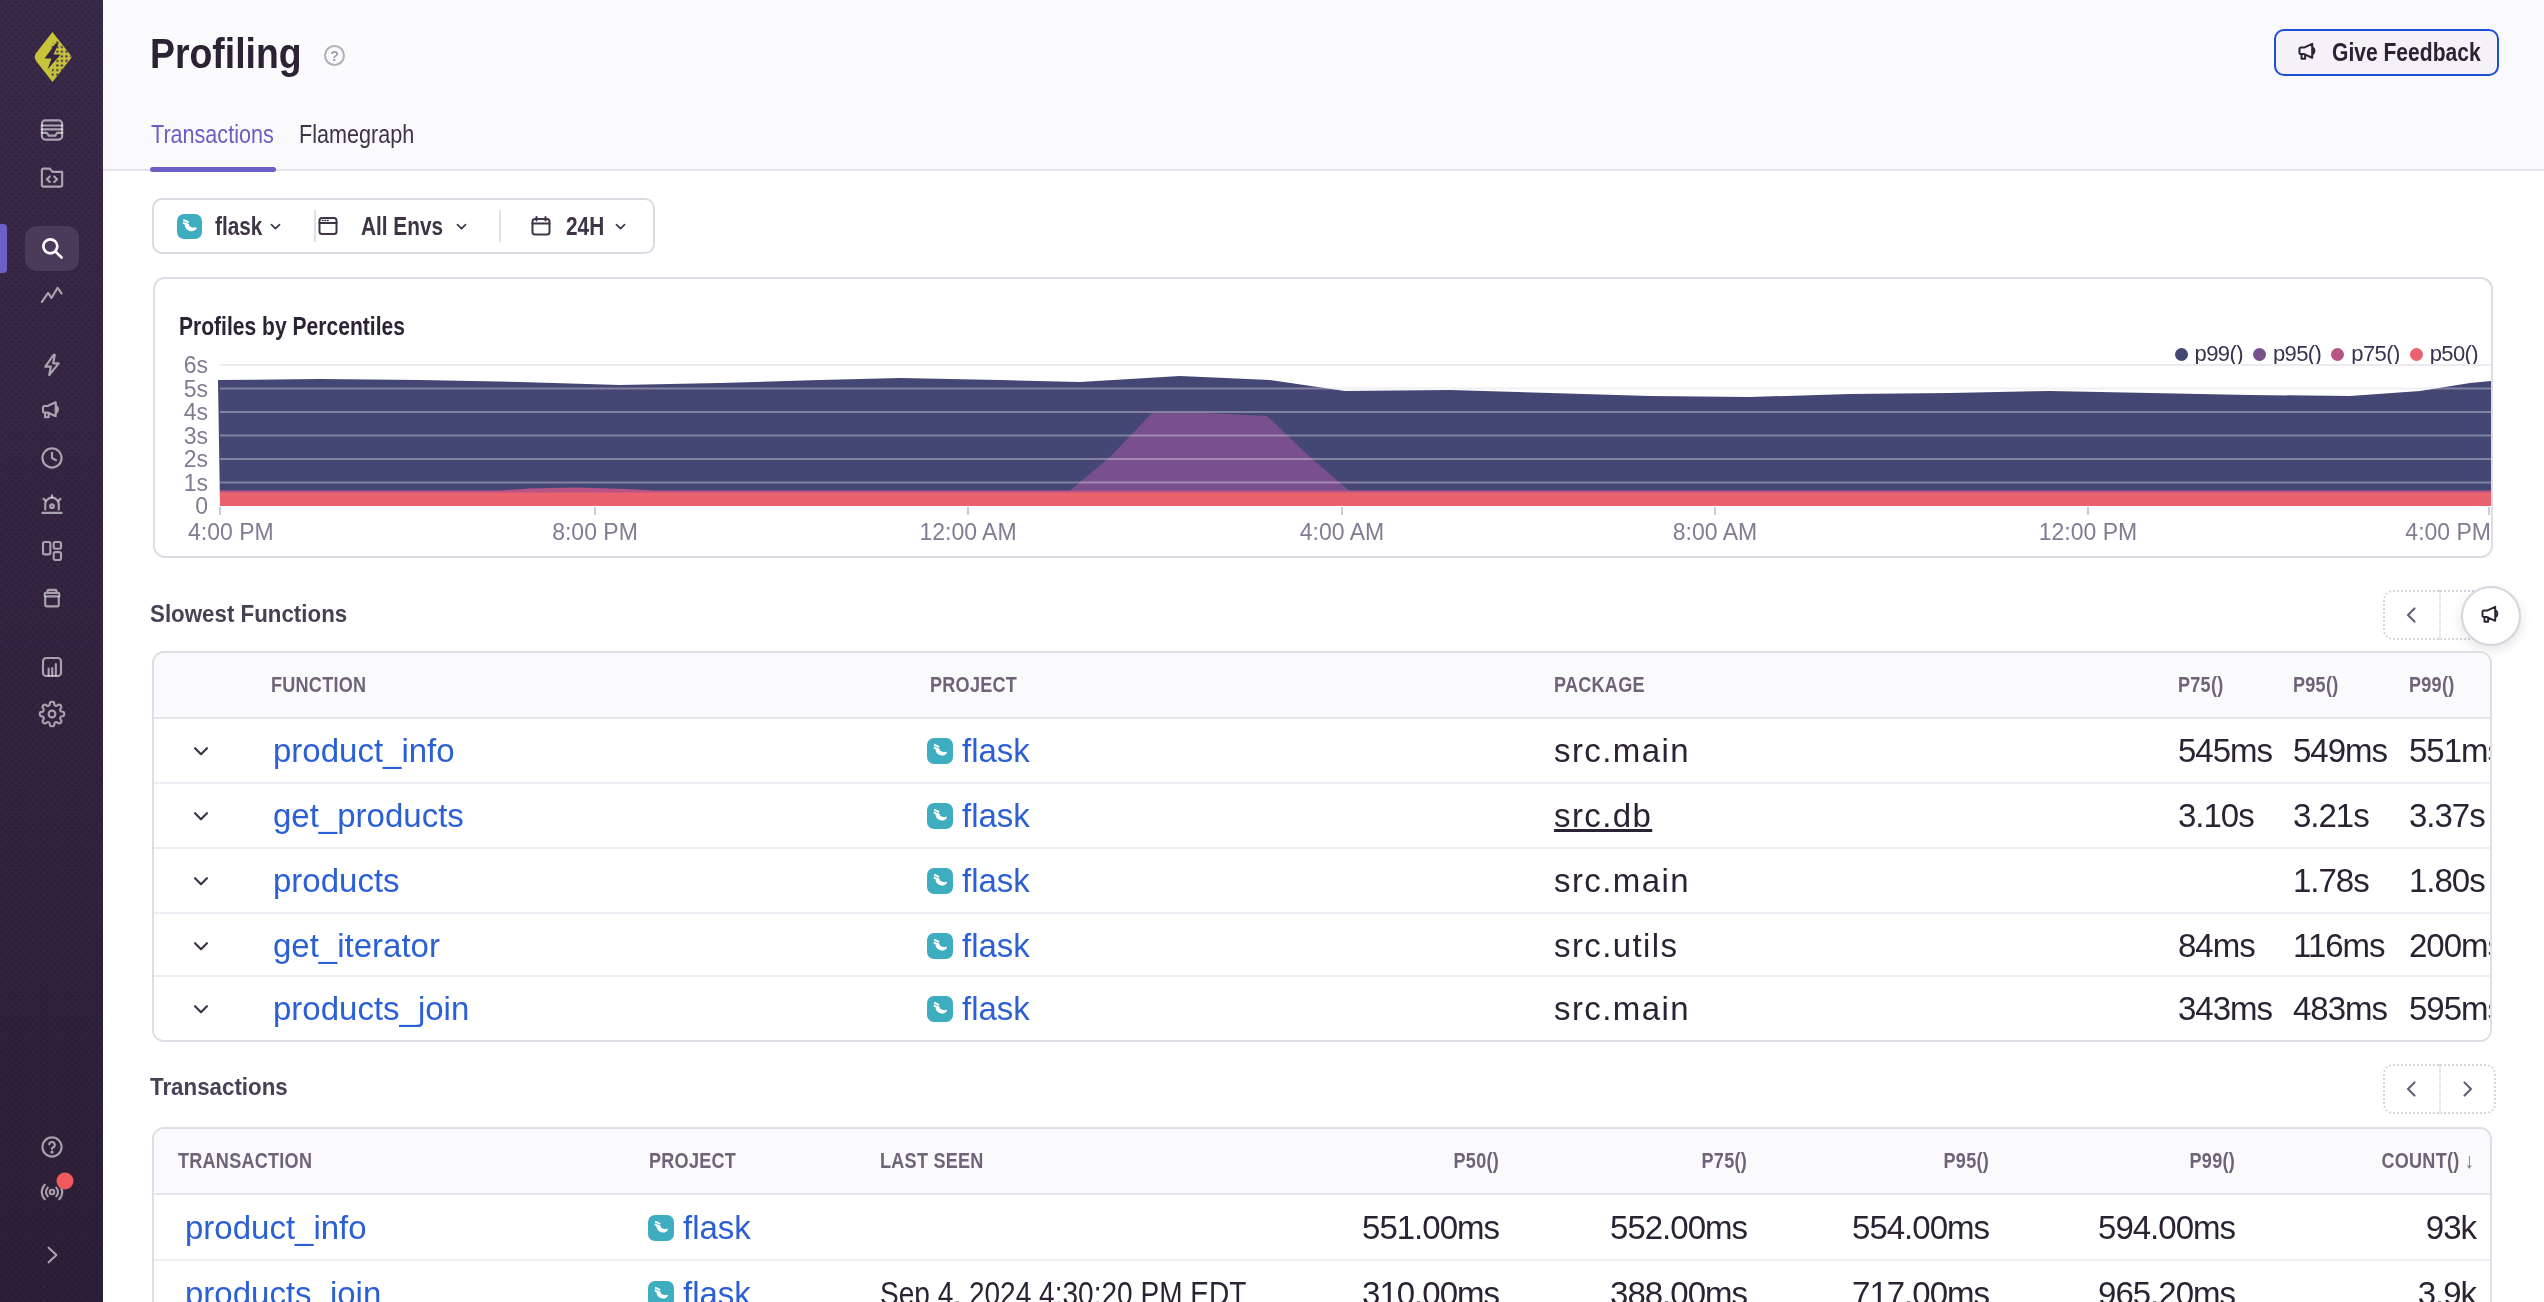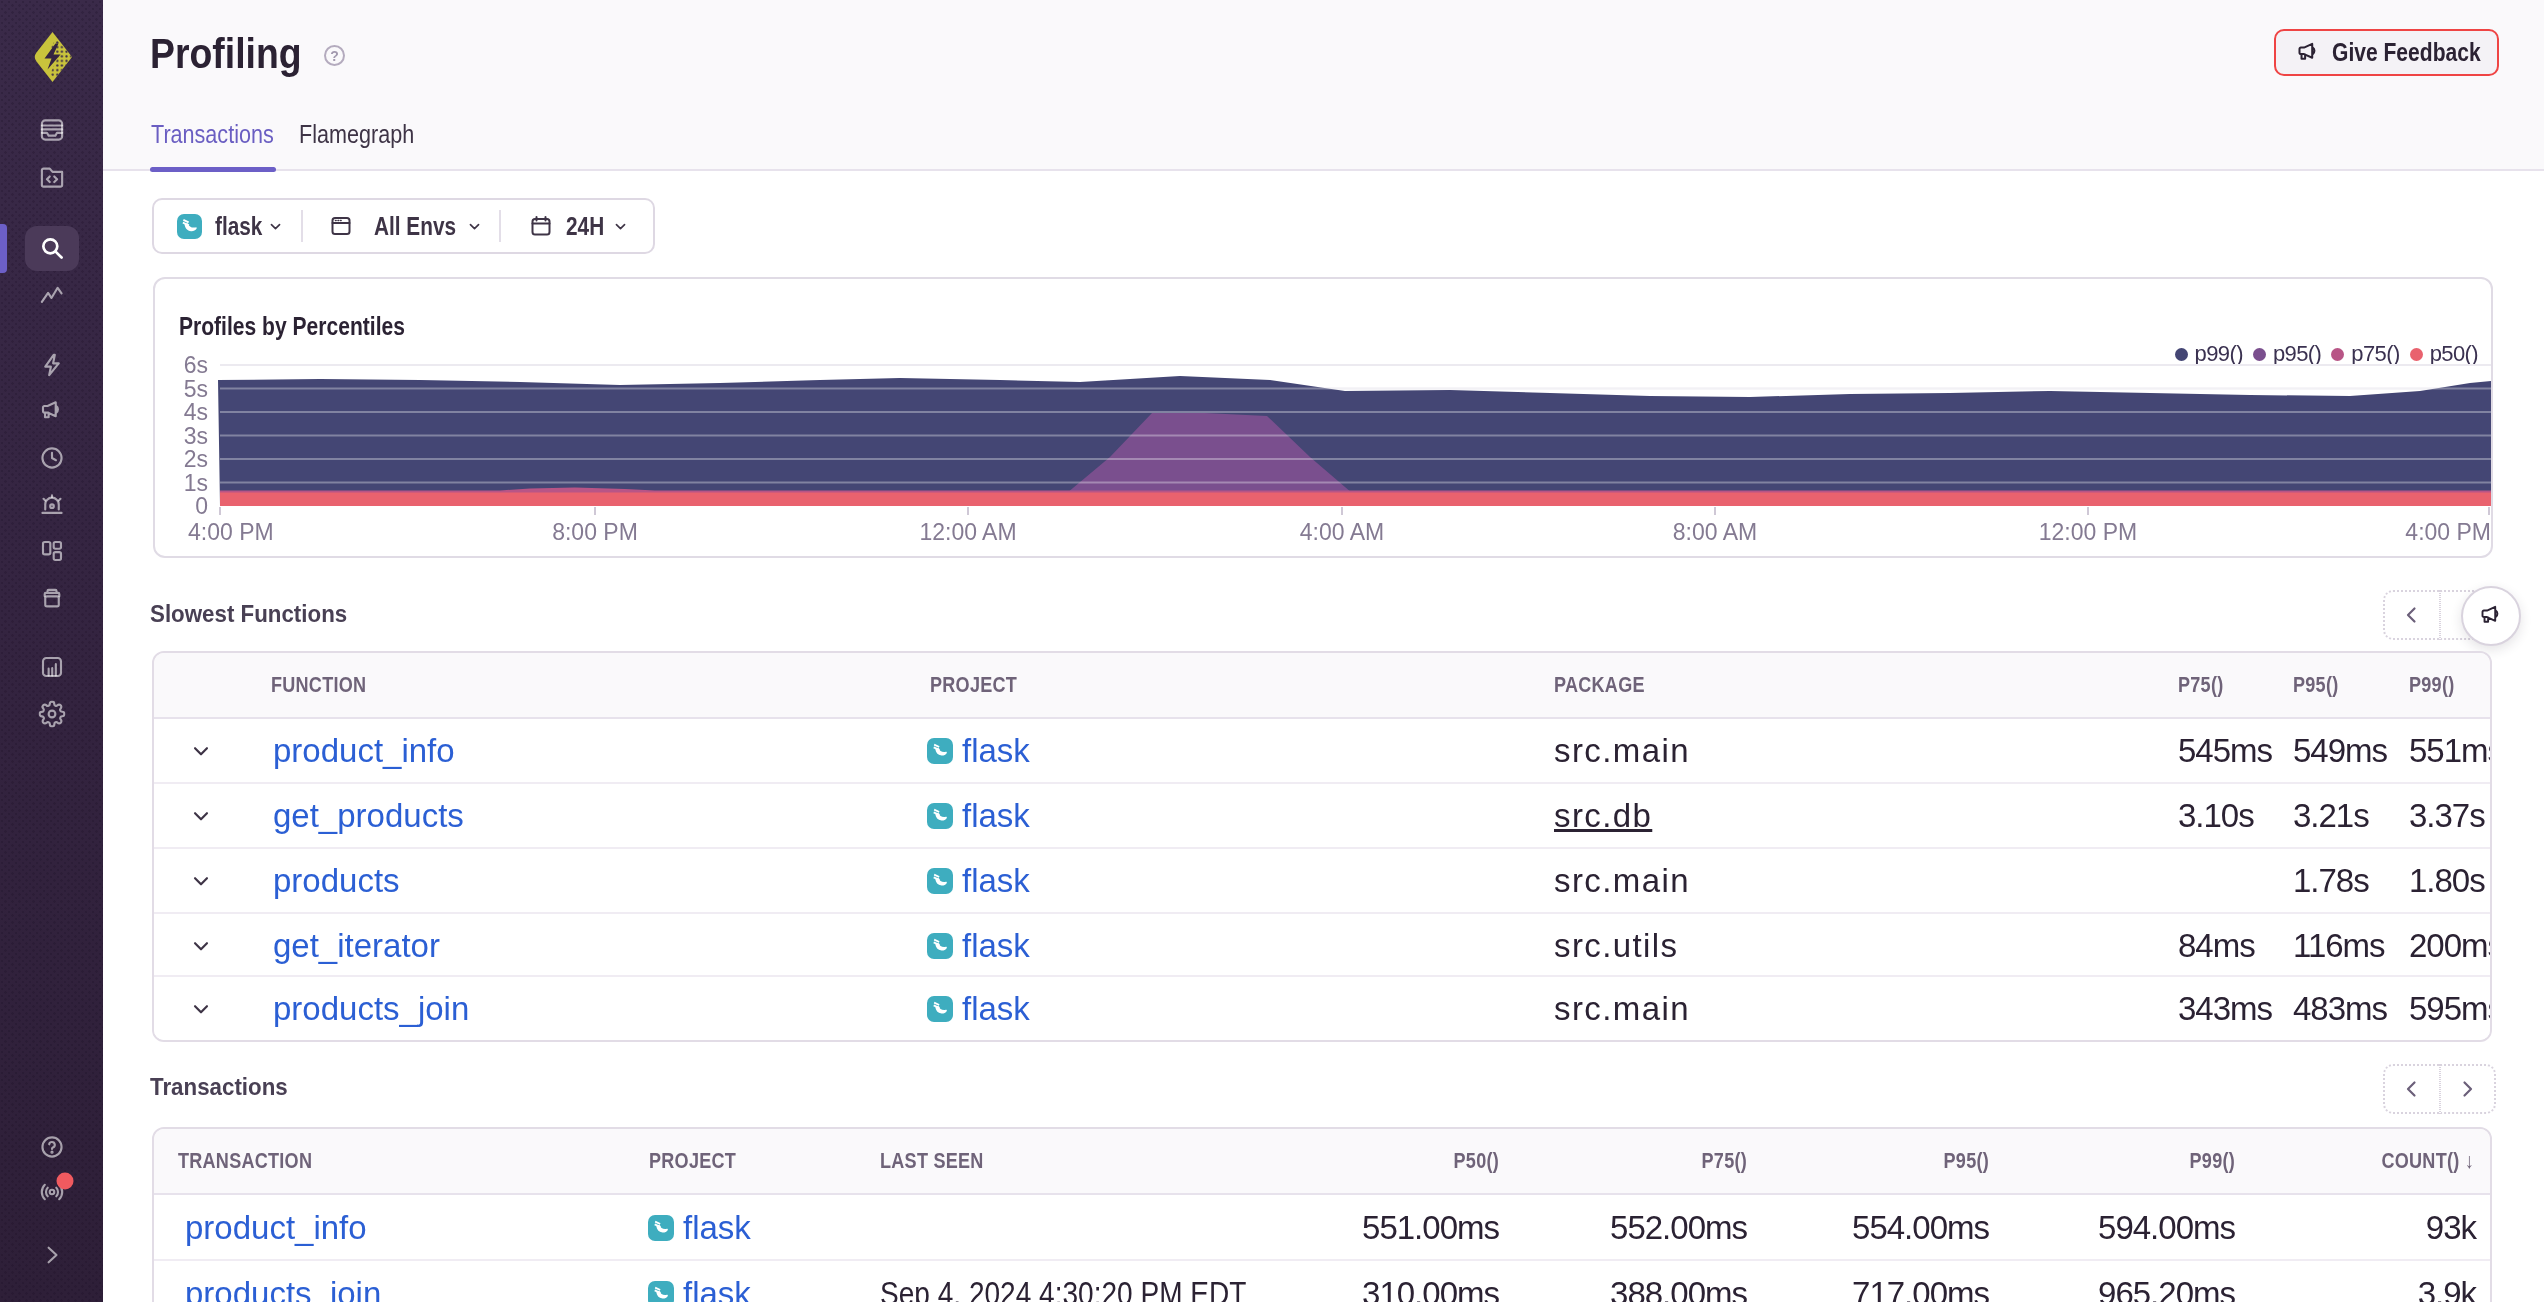--- a/index.html
+++ b/index.html
@@ -28,21 +28,21 @@
   background:#faf9fb; border-bottom:2px solid #e7e2ec; }
 #title { position:absolute; left:47px; top:30px; font-size:42px; font-weight:700;
   color:#2b2233; transform:scaleX(0.89); transform-origin:left; white-space:nowrap; }
 #qc { position:absolute; left:221px; top:45px; width:21px; height:21px; border-radius:50%;
   border:2px solid #b4abbe; color:#a299ae; font-size:14px; font-weight:700;
   text-align:center; line-height:19px; }
 .tab { position:absolute; bottom:19px; font-size:26px; white-space:nowrap;
   transform:scaleX(0.83); transform-origin:left; }
 #tabline { position:absolute; left:47px; bottom:-3px; width:126px; height:5px;
   background:#6C5FC7; border-radius:3px; }
-#gfb { position:absolute; right:45px; top:29px; height:47px; border:2px solid #ef4444;
+#gfb { position:absolute; right:45px; top:29px; height:47px; border:2px solid #1d4ed8;
   background:#f4f2f6; border-radius:10px; display:flex; align-items:center; padding:0 19px;margin-left:40px; }
 #gfb svg { width:27px; height:27px; stroke:#2b2233; fill:none; stroke-width:1.8;
   stroke-linecap:round; stroke-linejoin:round; }
 #gfb span { font-size:26px; font-weight:700; color:#2b2233; margin-left:10px;
   transform:scaleX(0.81); transform-origin:left; white-space:nowrap; width:146px; }
 
 
 #fbar { position:absolute; left:152px; top:198px; width:503px; height:56px;
   border:2px solid #ded8e3; border-radius:10px; background:#fff;
   display:flex; align-items:center; }
@@ -239,21 +239,21 @@
             <path d="M5 4.4 L11 7.2 M4.4 7.6 L11.4 10.6" stroke="#fff" stroke-width="2.1" fill="none"></path>
           </svg>
         </div>
       <div class="lbl" style="margin-left:13px;width:47px;">flask</div>
       <svg class="chev" viewBox="0 0 24 24" style="margin-left:6px;">
           <path d="M5.5 9 L12 15.5 L18.5 9"></path>
         </svg>
     </div>
     <div style="flex:1"></div>
       <div class="sep"></div>
-    <div class="seg" style="padding-left:26px;gap:8px;">
+    <div class="seg" style="gap:8px;">
       <svg class="ic" viewBox="0 0 24 24">
           <rect x="3.5" y="4" width="17" height="16" rx="2.5"></rect>
           <path d="M3.5 9 h17"></path>
           <path d="M6.5 6.5 h0.6 M9 6.5 h0.6 M11.5 6.5 h0.6" stroke-width="1.6"></path>
         </svg>
       <div class="lbl" style="margin-left:13px;width:79px;">All Envs</div>
       <svg class="chev" viewBox="0 0 24 24" style="margin-left:6px;">
           <path d="M5.5 9 L12 15.5 L18.5 9"></path>
         </svg>
     </div>

